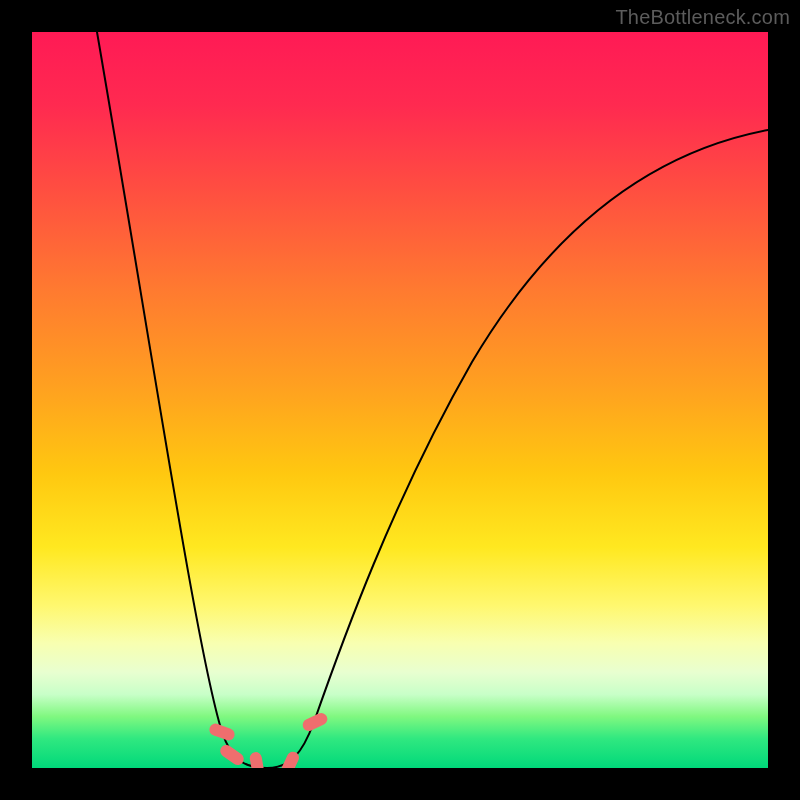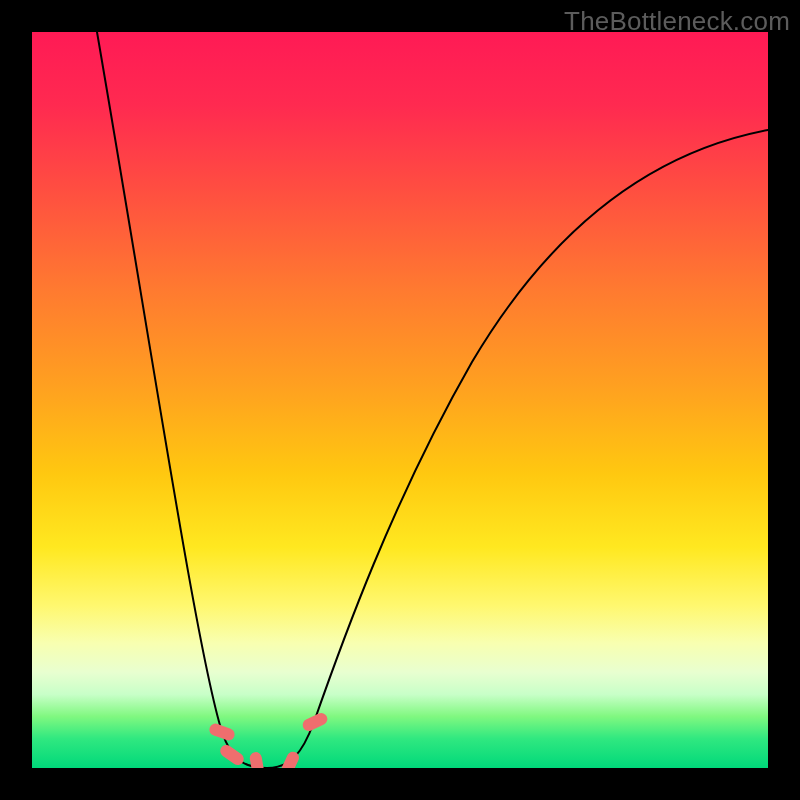--- a/index.html
+++ b/index.html
@@ -31,21 +31,21 @@
       #c8ffc8 90%,
       #80f880 93%,
       #30e880 96%,
       #00d87a 100%);
   }
   .watermark {
     position: absolute;
     top: 6px;
     right: 10px;
     color: #5c5c5c;
-    font-size: 26px;
+    font-size: 20px;
     font-weight: 500;
     letter-spacing: 0.2px;
     user-select: none;
   }
   svg {
     position: absolute;
     left: 0;
     top: 0;
   }
   .curve {

